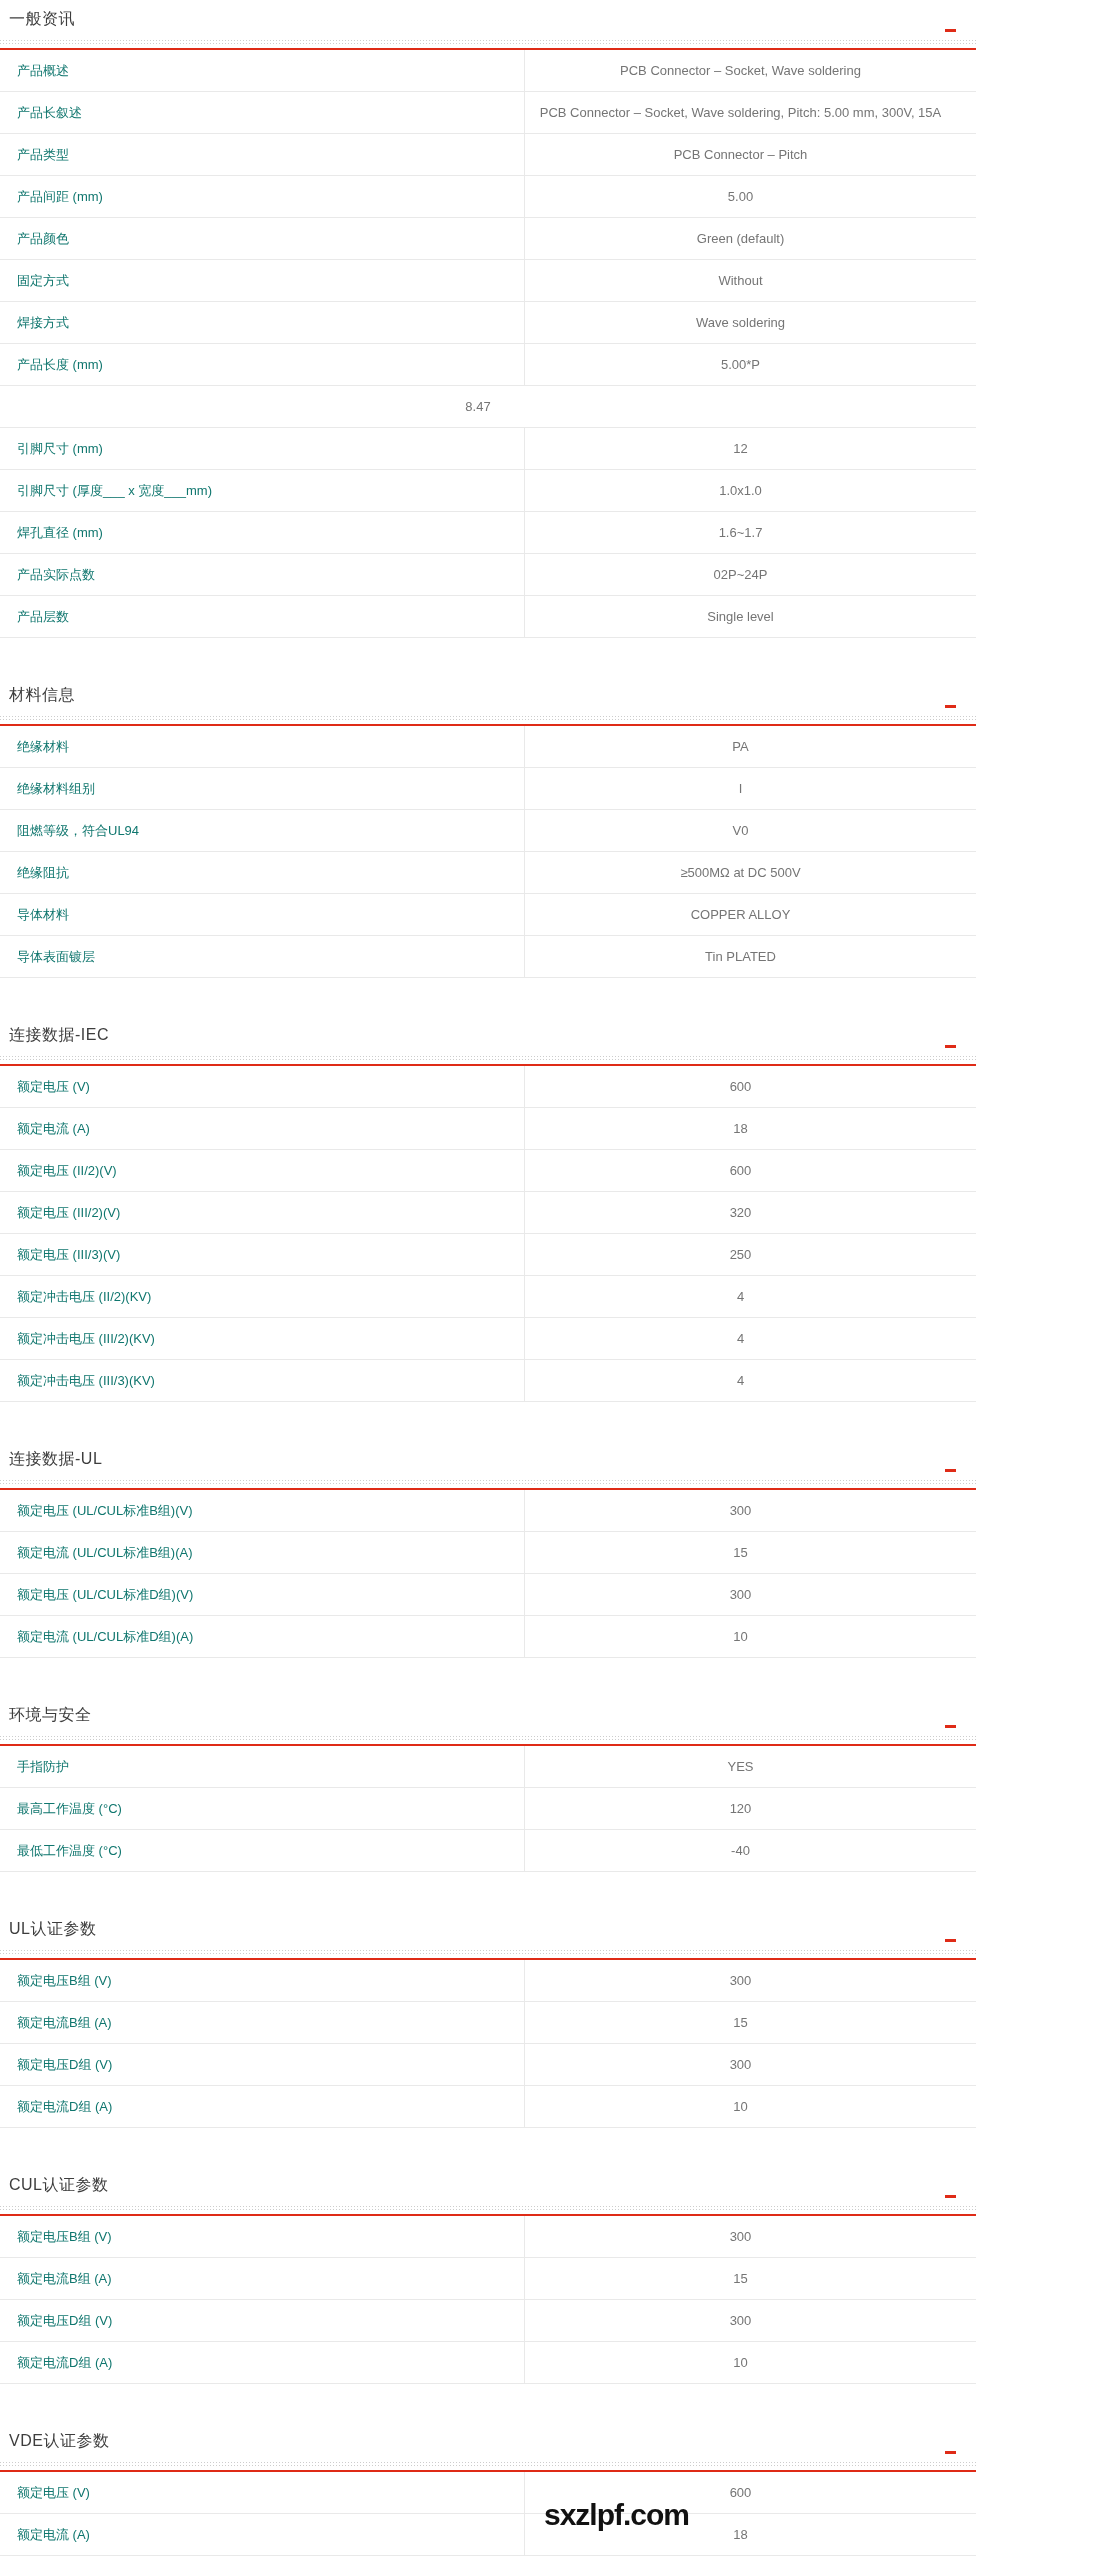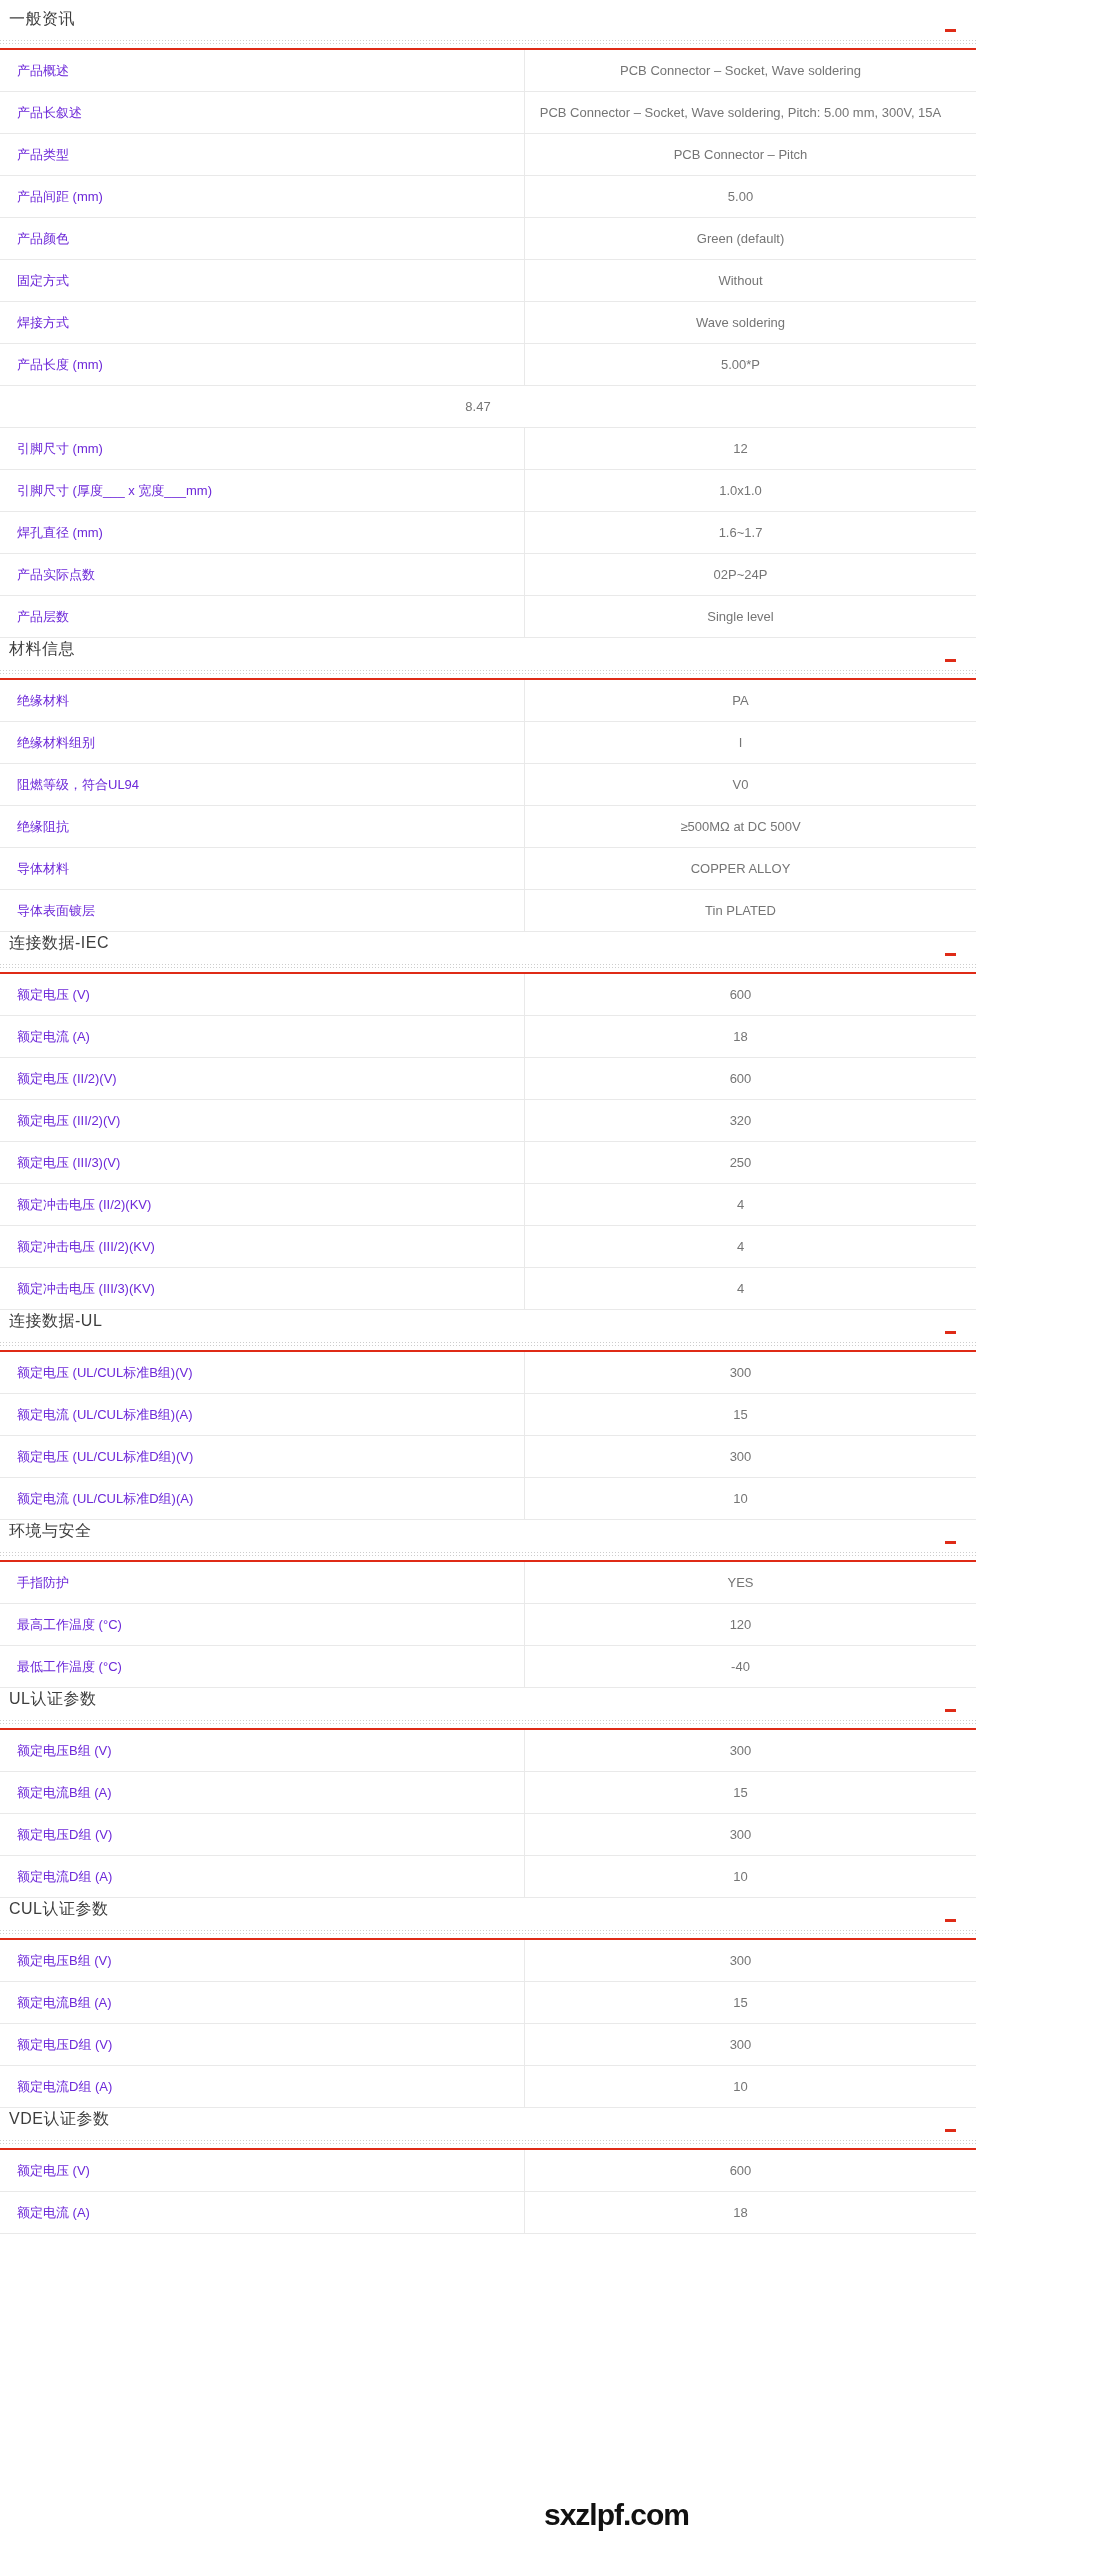--- a/index.html
+++ b/index.html
@@ -5,21 +5,21 @@
   * { margin:0; padding:0; box-sizing:border-box; }
   html,body { background:#ffffff; }
   body {
     width:1102px; height:2572px;
     font-family:"Liberation Sans", sans-serif;
     position:relative;
     overflow:hidden;
   }
   .page { position:relative; width:976px; height:2572px; overflow:hidden; }
 
-  .section { }
+  .section { margin-top:46px; }
   .section:first-child { margin-top:8px; }
 
   .section-header { position:relative; height:32px; }
   .section-title {
     font-size:16px; font-weight:400; color:#3d3d3d;
     padding-left:9px; line-height:22px;
     letter-spacing:0.5px;
   }
   .minus {
     position:absolute; right:20px; top:21px;
@@ -36,21 +36,21 @@
     background-position:0 0,0 3px;
     background-repeat:no-repeat,no-repeat;
   }
   .redline { height:2px; background:#df2b17; margin-top:3px; }
 
   .row { display:flex; height:42px; border-bottom:1px solid #e9e9e9; }
   .cell-label {
     width:525px; border-right:1px solid #e9e9e9;
     display:flex; align-items:center;
     padding-left:17px;
-    font-size:13px; color:#6d28d9;
+    font-size:13px; color:#0f766e;
   }
   .cell-value {
     flex:1; display:flex; align-items:center; justify-content:center;
     padding-right:20px;
     font-size:13px; color:#757575;
     text-align:center;
   }
 
   .watermark {
     position:absolute; left:544px; top:2500px;

